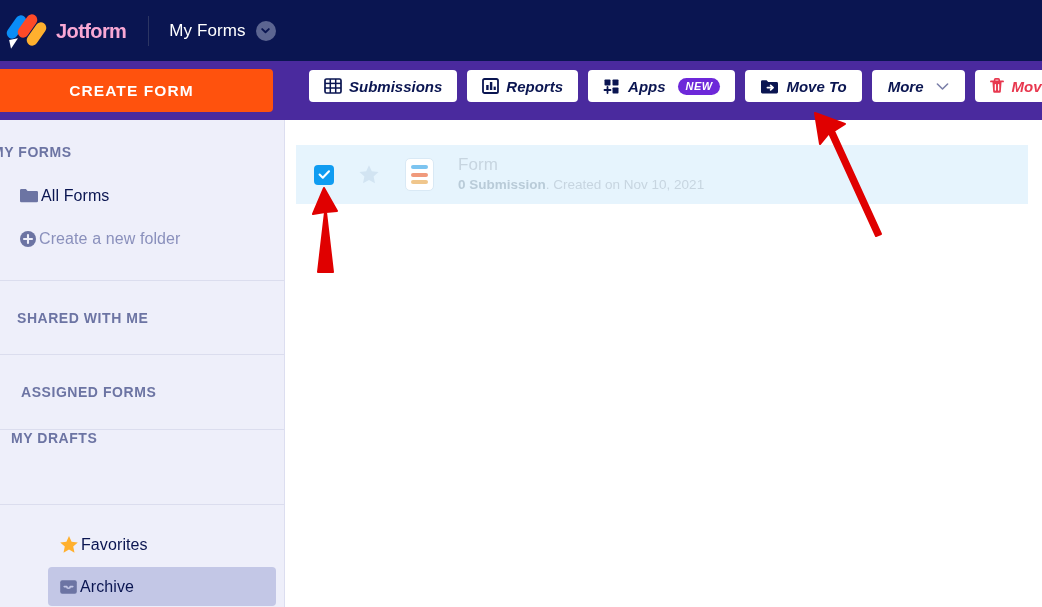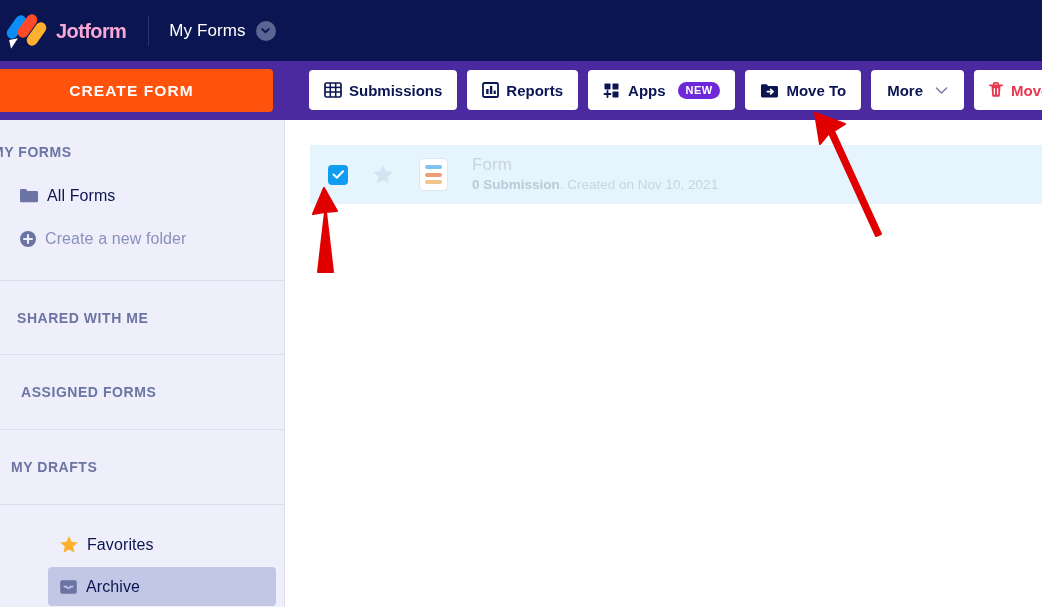--- a/index.html
+++ b/index.html
@@ -119,34 +119,35 @@
 
   .tool-group {
     position: absolute;
     left: 309px; top: 70px;
     display: flex;
     align-items: center;
     gap: 10px;
   }
 
   .tool-btn {
-    height: 40px;
+    height: 32px;
     background: #ffffff;
     border: none;
     border-radius: 4px;
     display: flex;
     align-items: center;
     gap: 7px;
     padding: 0 15px;
     cursor: pointer;
     color: #0A1551;
     font-size: 15px;
     font-weight: bold;
     font-family: "Liberation Sans", sans-serif;
     white-space: nowrap;
+    font-style: italic;
   }
   .tool-btn.trash-btn { color: #E8384F; padding: 0 14px; }
   .tool-btn.more-btn { padding: 0 16px; gap: 12px; }
 
   .icon { display: flex; align-items: center; justify-content: center; flex: none; }
 
   .badge-new {
     background: #6d28d9;
     color: #ffffff;
     font-size: 11px;
@@ -180,21 +181,21 @@
     height: 1px;
     background: #DBDDEE;
     margin: 0;
   }
 
   .side-block { padding: 0; }
 
   .side-item {
     display: flex;
     align-items: center;
-    gap: 8px;
+    gap: 2px;
     height: 39px;
     padding-left: 11px;
     cursor: pointer;
     border-radius: 4px;
     margin: 0 8px;
     text-align: center;
   }
   .side-item.selected { background: #C3C7E6; }
   .side-item-label {
     font-size: 16px;
@@ -207,21 +208,21 @@
   .main {
     position: absolute;
     left: 285px; top: 120px;
     width: 757px; height: 487px;
     background: #ffffff;
     overflow: hidden;
   }
 
   .form-row {
     position: absolute;
-    left: 25px; top: 25px;
+    left: 11px; top: 25px;
     width: 732px; height: 59px;
     background: #E6F4FD;
     display: flex;
     align-items: center;
     padding-left: 18px;
     gap: 0;
   }
 
   .row-checkbox {
     width: 20px; height: 20px;
@@ -423,21 +424,21 @@
     </div>
 
     <div class="side-divider"></div>
 
     <div class="side-block" style="height:74px; display:flex; align-items:center;">
       <div class="side-section-title" style="margin-left:21px;">ASSIGNED FORMS</div>
     </div>
 
     <div class="side-divider"></div>
 
-    <div class="side-block" style="height:74px; display:flex; align-items:center;">
+    <div class="side-block" style="height:74px; display:flex; ">
       <div class="side-section-title" style="margin-left:11px;">MY DRAFTS</div>
     </div>
 
     <div class="side-divider"></div>
 
     <div class="side-block" style="padding-top:20px;padding-left:40px;">
       <div class="side-item">
         <span class="icon">
           <svg width="20" height="19" viewBox="0 0 20 19">
             <path d="M10 1 L12.6 6.7 L18.8 7.4 L14.2 11.6 L15.5 17.7 L10 14.6 L4.5 17.7 L5.8 11.6 L1.2 7.4 L7.4 6.7 Z" fill="#FFB02E"></path>

